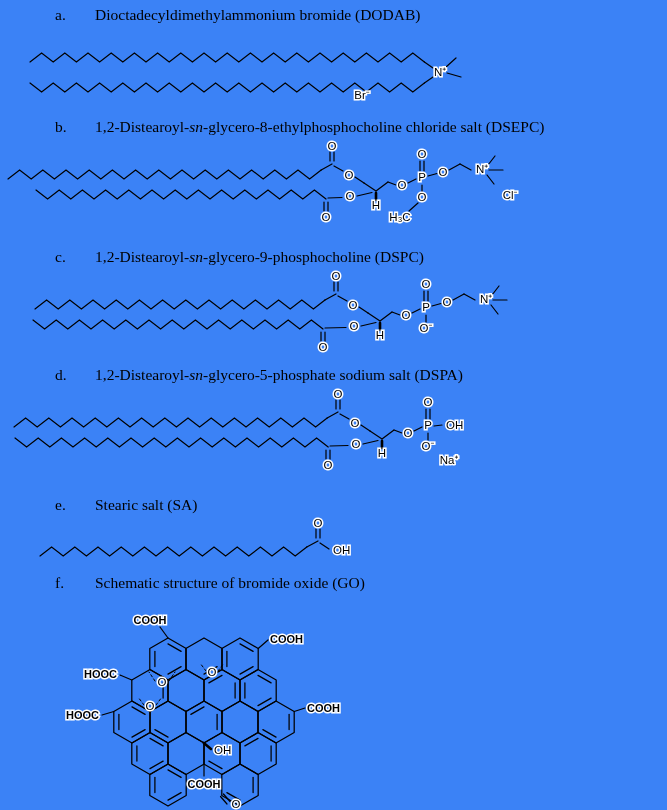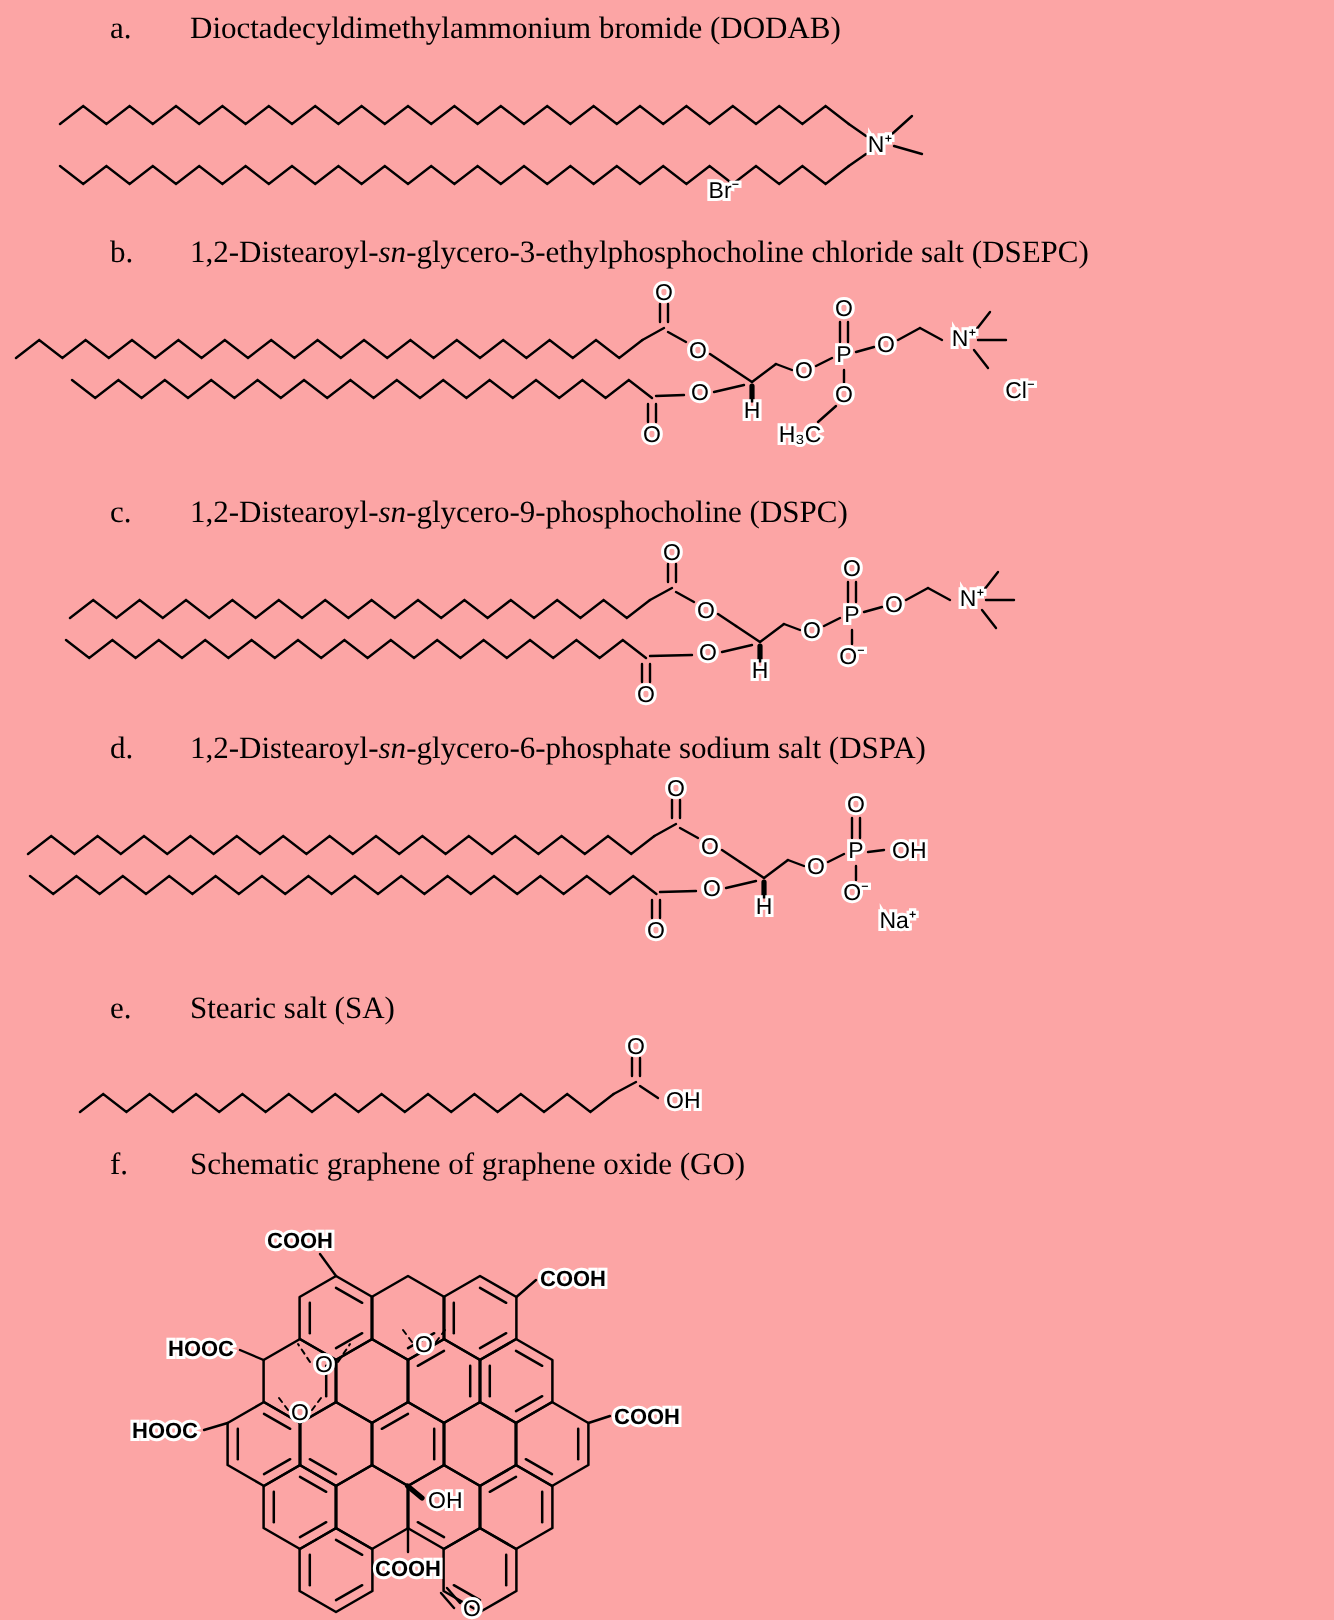--- a/index.html
+++ b/index.html
@@ -1,16 +1,16 @@
 <!DOCTYPE html>
 <html><head>
 <meta charset="utf-8">
 <style>
   html,body{margin:0;padding:0;background:#fff;}
-  #page{position:relative;width:667px;height:810px;background:#fca5a5;overflow:hidden;
+  #page{position:relative;width:667px;height:810px;background:#3b82f6;overflow:hidden;
         font-family:"Liberation Serif",serif;color:#000;}
   .section-label{position:absolute;left:55px;font-size:15.5px;white-space:nowrap;}
   .section-label .letter{display:inline-block;width:40px;}
   .section-label i{}
   svg.mol{position:absolute;left:0;}
   .mol line,.mol polyline{stroke:#000;stroke-width:1.2;fill:none;stroke-linecap:round;}
   .mol .wedge{stroke-width:2.6;}
   .mol .dash{stroke-dasharray:2.5,2.5;stroke-width:1;}
   .mol text{font-family:"Liberation Sans",sans-serif;font-size:11.5px;fill:#000;
             text-anchor:middle;paint-order:stroke;stroke:#fff;stroke-width:3px;}
@@ -34,21 +34,21 @@
       <polyline points="30.0,47 41.6,56 53.2,47 64.8,56 76.4,47 88.0,56 99.6,47 111.2,56 122.8,47 134.4,56 146.0,47 157.6,56 169.2,47 180.8,56 192.4,47 204.0,56 215.6,47 227.2,56 238.8,47 250.4,56 262.0,47 273.6,56 285.2,47 296.8,56 308.4,47 320.0,56 331.6,47 343.2,56 354.8,47 366.4,56 378.0,47 389.6,56 401.2,47 412.8,56 424.4,47"></polyline>
       <line x1="424.4" y1="47" x2="433" y2="41"></line>
       <line x1="446" y1="31" x2="456" y2="22"></line>
       <line x1="447" y1="37" x2="461" y2="41"></line>
     </g>
     <text x="440" y="40">N⁺</text>
     <text x="362" y="63">Br⁻</text>
   </svg>
 
   <div class="section-label" style="top:118px">
-    <span class="letter">b.</span><span class="title"><span>1,2-Distearoyl-</span><i>sn</i><span>-glycero-3-ethylphosphocholine chloride salt (DSEPC)</span></span>
+    <span class="letter">b.</span><span class="title"><span>1,2-Distearoyl-</span><i>sn</i><span>-glycero-8-ethylphosphocholine chloride salt (DSEPC)</span></span>
   </div>
   <svg class="mol" style="top:140px" width="667" height="100" viewBox="0 0 667 100">
     <g>
       <polyline points="8.0,39 19.6,30 31.2,39 42.8,30 54.4,39 66.0,30 77.6,39 89.2,30 100.8,39 112.4,30 124.0,39 135.6,30 147.2,39 158.8,30 170.4,39 182.0,30 193.6,39 205.2,30 216.8,39 228.4,30 240.0,39 251.6,30 263.2,39 274.8,30 286.4,39 298.0,30 309.6,39 321.2,30"></polyline>
       <line x1="321.2" y1="30" x2="332" y2="24"></line>
       <line x1="330" y1="21" x2="330" y2="12"></line>
         <line x1="334" y1="21" x2="334" y2="12"></line>
       <line x1="334" y1="26" x2="343" y2="31"></line>
       <line x1="355" y1="37" x2="364" y2="43"></line>
       <line x1="364" y1="43" x2="376" y2="51"></line>
@@ -125,21 +125,21 @@
     <text x="323" y="81">O</text>
     <text x="406" y="49">O</text>
     <text x="426" y="41">P</text>
     <text x="426" y="18">O</text>
     <text x="426" y="62">O⁻</text>
     <text x="447" y="36">O</text>
     <text x="486" y="33">N⁺</text>
   </svg>
 
   <div class="section-label" style="top:366px">
-    <span class="letter">d.</span><span class="title"><span>1,2-Distearoyl-</span><i>sn</i><span>-glycero-6-phosphate sodium salt (DSPA)</span></span>
+    <span class="letter">d.</span><span class="title"><span>1,2-Distearoyl-</span><i>sn</i><span>-glycero-5-phosphate sodium salt (DSPA)</span></span>
   </div>
   <svg class="mol" style="top:388px" width="667" height="104" viewBox="0 0 667 104">
     <g>
       <polyline points="14.0,39 25.6,30 37.2,39 48.8,30 60.4,39 72.0,30 83.6,39 95.2,30 106.8,39 118.4,30 130.0,39 141.6,30 153.2,39 164.8,30 176.4,39 188.0,30 199.6,39 211.2,30 222.8,39 234.4,30 246.0,39 257.6,30 269.2,39 280.8,30 292.4,39 304.0,30 315.6,39 327.2,30"></polyline>
       <line x1="327.2" y1="30" x2="338" y2="24"></line>
       <line x1="336" y1="21" x2="336" y2="12"></line>
         <line x1="340" y1="21" x2="340" y2="12"></line>
       <line x1="340" y1="26" x2="349" y2="31"></line>
       <line x1="361" y1="37" x2="370" y2="43"></line>
       <line x1="370" y1="43" x2="382" y2="51"></line>
@@ -179,21 +179,21 @@
       <line x1="306.8" y1="31" x2="318" y2="25"></line>
       <line x1="316" y1="22" x2="316" y2="13"></line>
         <line x1="320" y1="22" x2="320" y2="13"></line>
       <line x1="320" y1="27" x2="329" y2="33"></line>
     </g>
     <text x="318" y="11">O</text>
     <text class="start" x="333" y="38">OH</text>
   </svg>
 
   <div class="section-label" style="top:574px">
-    <span class="letter">f.</span><span class="title"><span>Schematic graphene of graphene oxide (GO)</span><i></i><span></span></span>
+    <span class="letter">f.</span><span class="title"><span>Schematic structure of bromide oxide (GO)</span><i></i><span></span></span>
   </div>
   <svg class="mol" style="top:596px" width="667" height="214" viewBox="0 0 667 214">
     <g class="hexes">
         <polygon points="168.0,42.0 186.2,52.5 186.2,73.5 168.0,84.0 149.8,73.5 149.8,52.5"></polygon>
         <line x1="168.0" y1="47.9" x2="181.1" y2="55.4"></line>
         <line x1="181.1" y1="70.6" x2="168.0" y2="78.1"></line>
         <line x1="154.9" y1="70.6" x2="154.9" y2="55.4"></line>
         <polygon points="204.0,42.0 222.2,52.5 222.2,73.5 204.0,84.0 185.8,73.5 185.8,52.5"></polygon>
         <line x1="217.1" y1="70.6" x2="204.0" y2="78.1"></line>
         <polygon points="240.0,42.0 258.2,52.5 258.2,73.5 240.0,84.0 221.8,73.5 221.8,52.5"></polygon>

